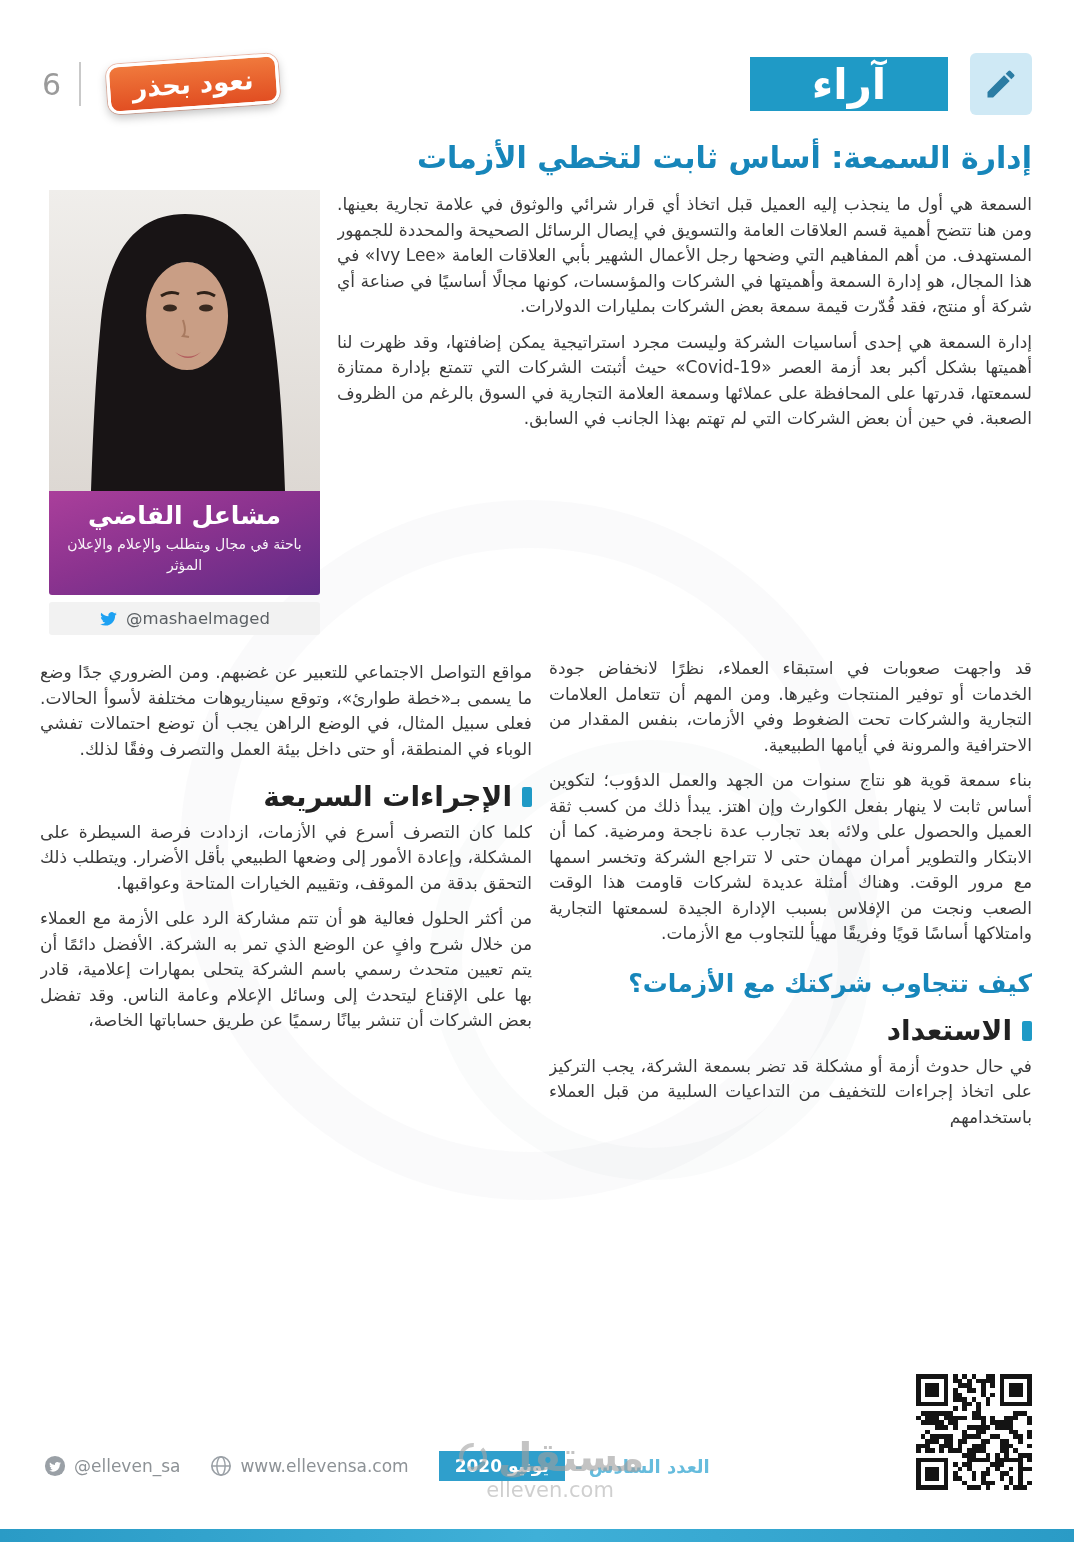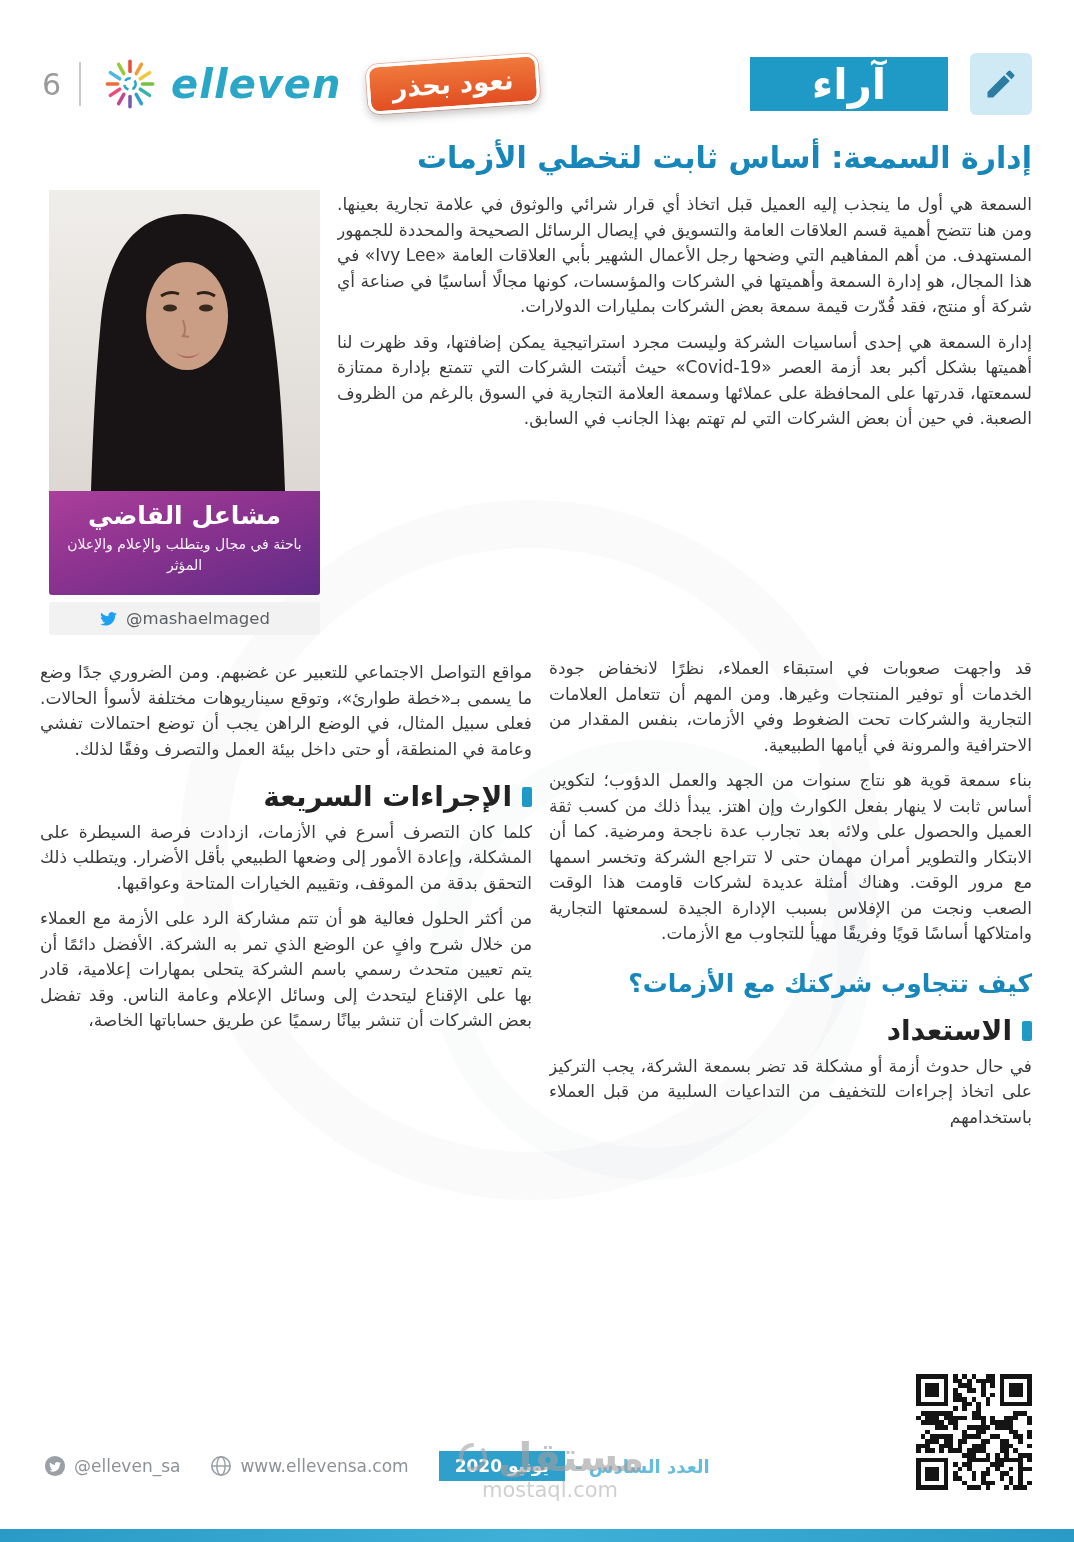--- a/index.html
+++ b/index.html
@@ -71,40 +71,20 @@
 <body>
 
 <div class="page">
   <div class="bg-ring r1"></div>
   <div class="bg-ring r2"></div>
 
   <header class="header">
     <div class="h-left">
       <span class="page-num">6</span>
       <span class="divider"></span>
-      <div class="logo">
-        <svg width="62" height="62" viewBox="0 0 60 60">
-          <g stroke-width="3.4" stroke-linecap="round" fill="none">
-            <line x1="30" y1="8" x2="30" y2="18" stroke="#e94e3c"></line>
-            <line x1="41" y1="11" x2="36" y2="20" stroke="#f29c38"></line>
-            <line x1="49" y1="19" x2="40" y2="25" stroke="#f2c83a"></line>
-            <line x1="52" y1="30" x2="42" y2="30" stroke="#79bf43"></line>
-            <line x1="49" y1="41" x2="40" y2="35" stroke="#36b3a8"></line>
-            <line x1="41" y1="49" x2="36" y2="40" stroke="#2f9fd0"></line>
-            <line x1="30" y1="52" x2="30" y2="42" stroke="#7a57a8"></line>
-            <line x1="19" y1="49" x2="24" y2="40" stroke="#c2458f"></line>
-            <line x1="11" y1="41" x2="20" y2="35" stroke="#e94e7c"></line>
-            <line x1="8" y1="30" x2="18" y2="30" stroke="#f06a3a"></line>
-            <line x1="11" y1="19" x2="20" y2="25" stroke="#4cb8e8"></line>
-            <line x1="19" y1="11" x2="24" y2="20" stroke="#97c93d"></line>
-          </g>
-          <circle cx="30" cy="30" r="5.5" fill="none" stroke="#2aa6c6" stroke-width="2.4" stroke-dasharray="6 4"></circle>
-        </svg>
-        <span class="logo-text">elleven</span>
-      </div>
       <div class="return-badge" dir="rtl">نعود بحذر</div>
     </div>
     <div class="h-right">
       <div class="section-box" dir="rtl">آراء</div>
       <div class="pencil-box">
         <svg width="36" height="36" viewBox="0 0 24 24">
           <path fill="#2b7ca3" d="M3 17.25V21h3.75L17.81 9.94l-3.75-3.75L3 17.25zM20.71 7.04a.996.996 0 0 0 0-1.41l-2.34-2.34a.996.996 0 0 0-1.41 0l-1.83 1.83 3.75 3.75 1.83-1.83z"></path>
         </svg>
       </div>
     </div>
@@ -144,21 +124,21 @@
     </svg>
     <span>@mashaelmaged</span>
   </div>
 
   <section class="lead body-text" dir="rtl">
     <p>السمعة هي أول ما ينجذب إليه العميل قبل اتخاذ أي قرار شرائي والوثوق في علامة تجارية بعينها. ومن هنا تتضح أهمية قسم العلاقات العامة والتسويق في إيصال الرسائل الصحيحة والمحددة للجمهور المستهدف. من أهم المفاهيم التي وضحها رجل الأعمال الشهير بأبي العلاقات العامة «Ivy Lee» في هذا المجال، هو إدارة السمعة وأهميتها في الشركات والمؤسسات، كونها مجالًا أساسيًا في صناعة أي شركة أو منتج، فقد قُدّرت قيمة سمعة بعض الشركات بمليارات الدولارات.</p>
     <p>إدارة السمعة هي إحدى أساسيات الشركة وليست مجرد استراتيجية يمكن إضافتها، وقد ظهرت لنا أهميتها بشكل أكبر بعد أزمة العصر «Covid-19» حيث أثبتت الشركات التي تتمتع بإدارة ممتازة لسمعتها، قدرتها على المحافظة على عملائها وسمعة العلامة التجارية في السوق بالرغم من الظروف الصعبة. في حين أن بعض الشركات التي لم تهتم بهذا الجانب في السابق.</p>
   </section>
 
   <section class="col-left body-text" dir="rtl">
-    <p>مواقع التواصل الاجتماعي للتعبير عن غضبهم. ومن الضروري جدًا وضع ما يسمى بـ«خطة طوارئ»، وتوقع سيناريوهات مختلفة لأسوأ الحالات. فعلى سبيل المثال، في الوضع الراهن يجب أن توضع احتمالات تفشي وعامة في المنطقة، أو حتى داخل بيئة العمل والتصرف وفقًا لذلك.</p>
+    <p>مواقع التواصل الاجتماعي للتعبير عن غضبهم. ومن الضروري جدًا وضع ما يسمى بـ«خطة طوارئ»، وتوقع سيناريوهات مختلفة لأسوأ الحالات. فعلى سبيل المثال، في الوضع الراهن يجب أن توضع احتمالات تفشي الوباء في المنطقة، أو حتى داخل بيئة العمل والتصرف وفقًا لذلك.</p>
     <h3 class="sec-head">
       <span class="bullet"></span>
       <span>الإجراءات السريعة</span>
     </h3>
     <p>كلما كان التصرف أسرع في الأزمات، ازدادت فرصة السيطرة على المشكلة، وإعادة الأمور إلى وضعها الطبيعي بأقل الأضرار. ويتطلب ذلك التحقق بدقة من الموقف، وتقييم الخيارات المتاحة وعواقبها.</p>
     <p>من أكثر الحلول فعالية هو أن تتم مشاركة الرد على الأزمة مع العملاء من خلال شرح وافٍ عن الوضع الذي تمر به الشركة. الأفضل دائمًا أن يتم تعيين متحدث رسمي باسم الشركة يتحلى بمهارات إعلامية، قادر بها على الإقناع ليتحدث إلى وسائل الإعلام وعامة الناس. وقد تفضل بعض الشركات أن تنشر بيانًا رسميًا عن طريق حساباتها الخاصة،</p>
   </section>
 
   <section class="col-right body-text" dir="rtl">
     <p>قد واجهت صعوبات في استبقاء العملاء، نظرًا لانخفاض جودة الخدمات أو توفير المنتجات وغيرها. ومن المهم أن تتعامل العلامات التجارية والشركات تحت الضغوط وفي الأزمات، بنفس المقدار من الاحترافية والمرونة في أيامها الطبيعية.</p>
@@ -205,17 +185,17 @@
     </div>
   </footer>
 
   <div class="watermark">
     <div class="wm-title">
       <span>مستقل</span>
       <svg width="34" height="34" viewBox="0 0 34 34">
         <circle cx="17" cy="17" r="12" fill="none" stroke="#a5a5a5" stroke-width="4" stroke-dasharray="24 9"></circle>
       </svg>
     </div>
-    <div class="wm-domain">mostaql.com</div>
+    <div class="wm-domain">elleven.com</div>
   </div>
 
   <div class="bottom-bar"></div>
 </div>
 
 </body></html>

